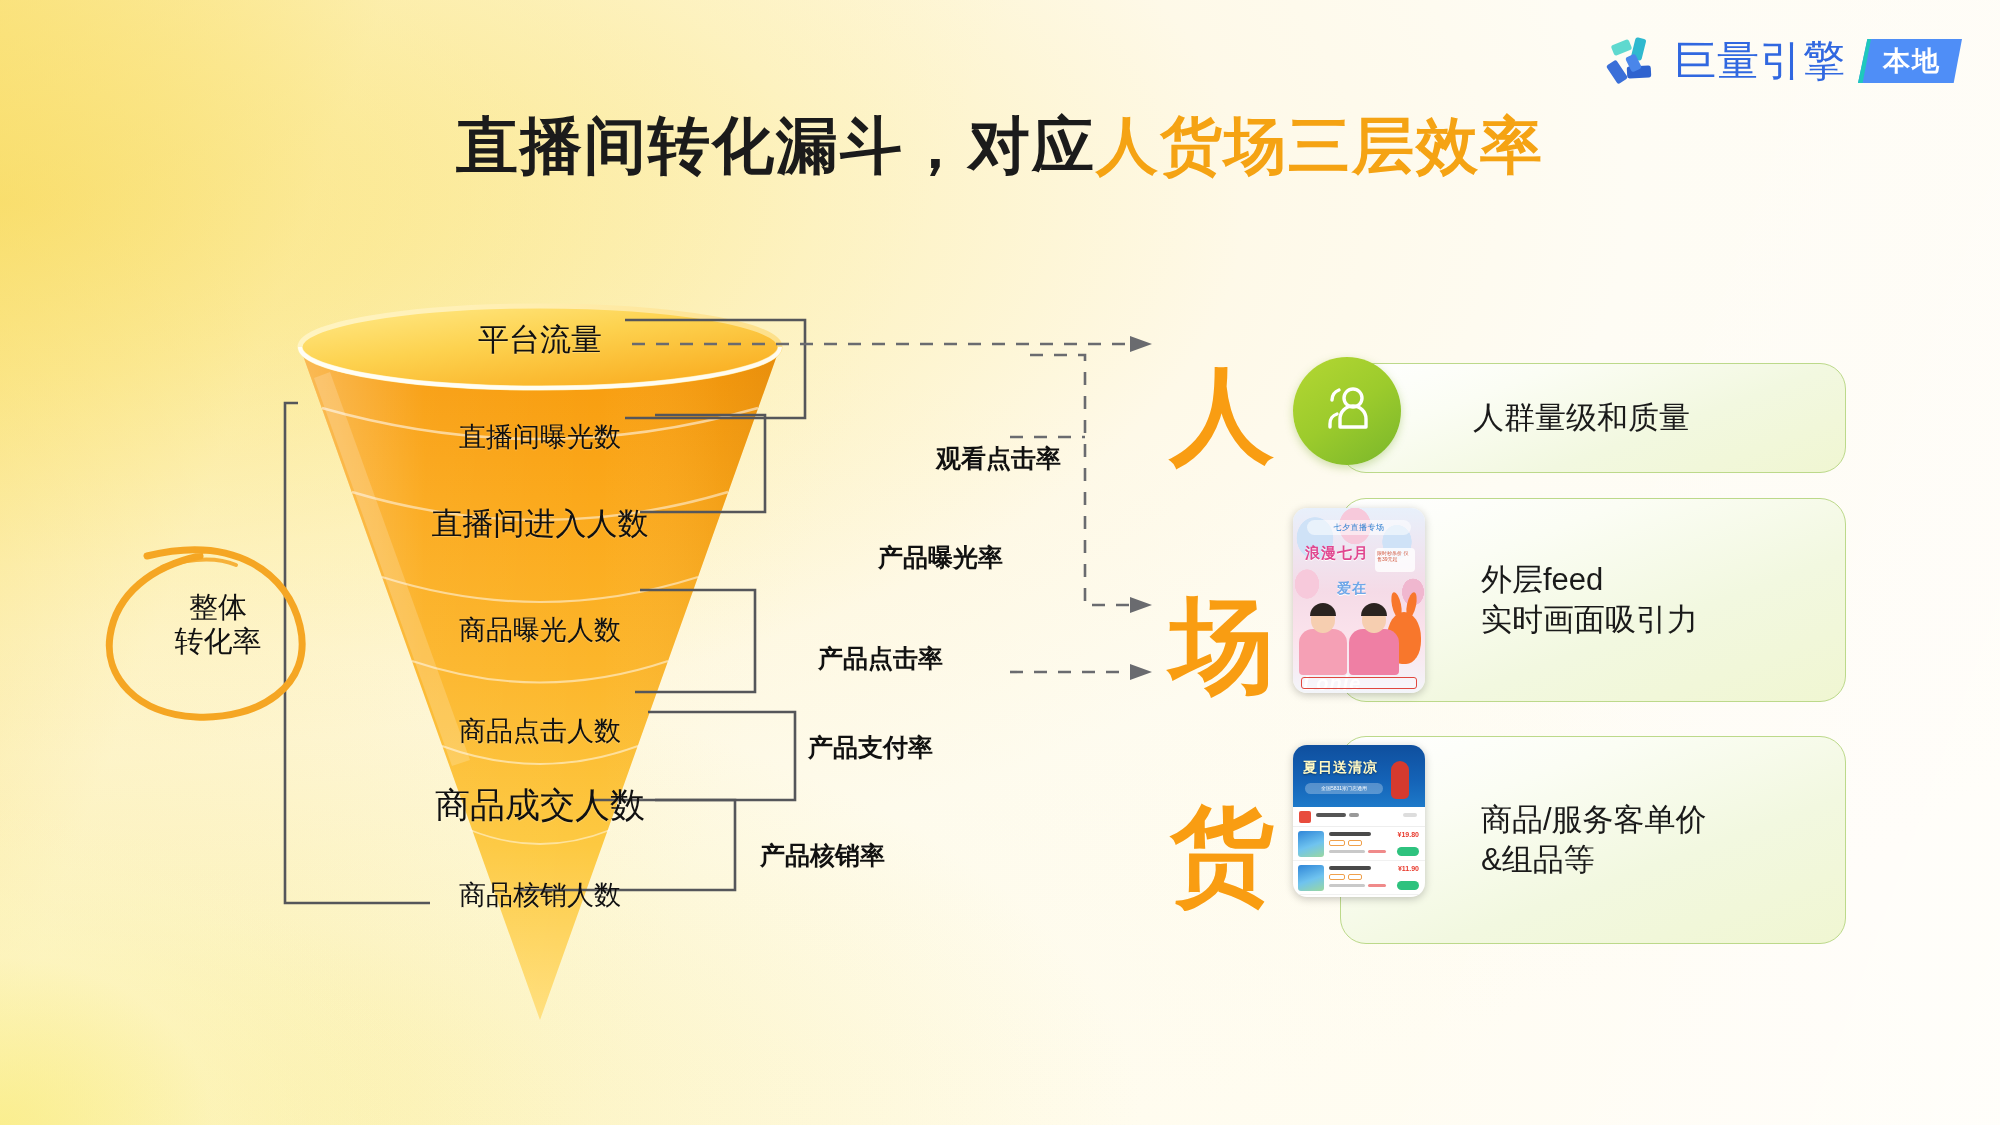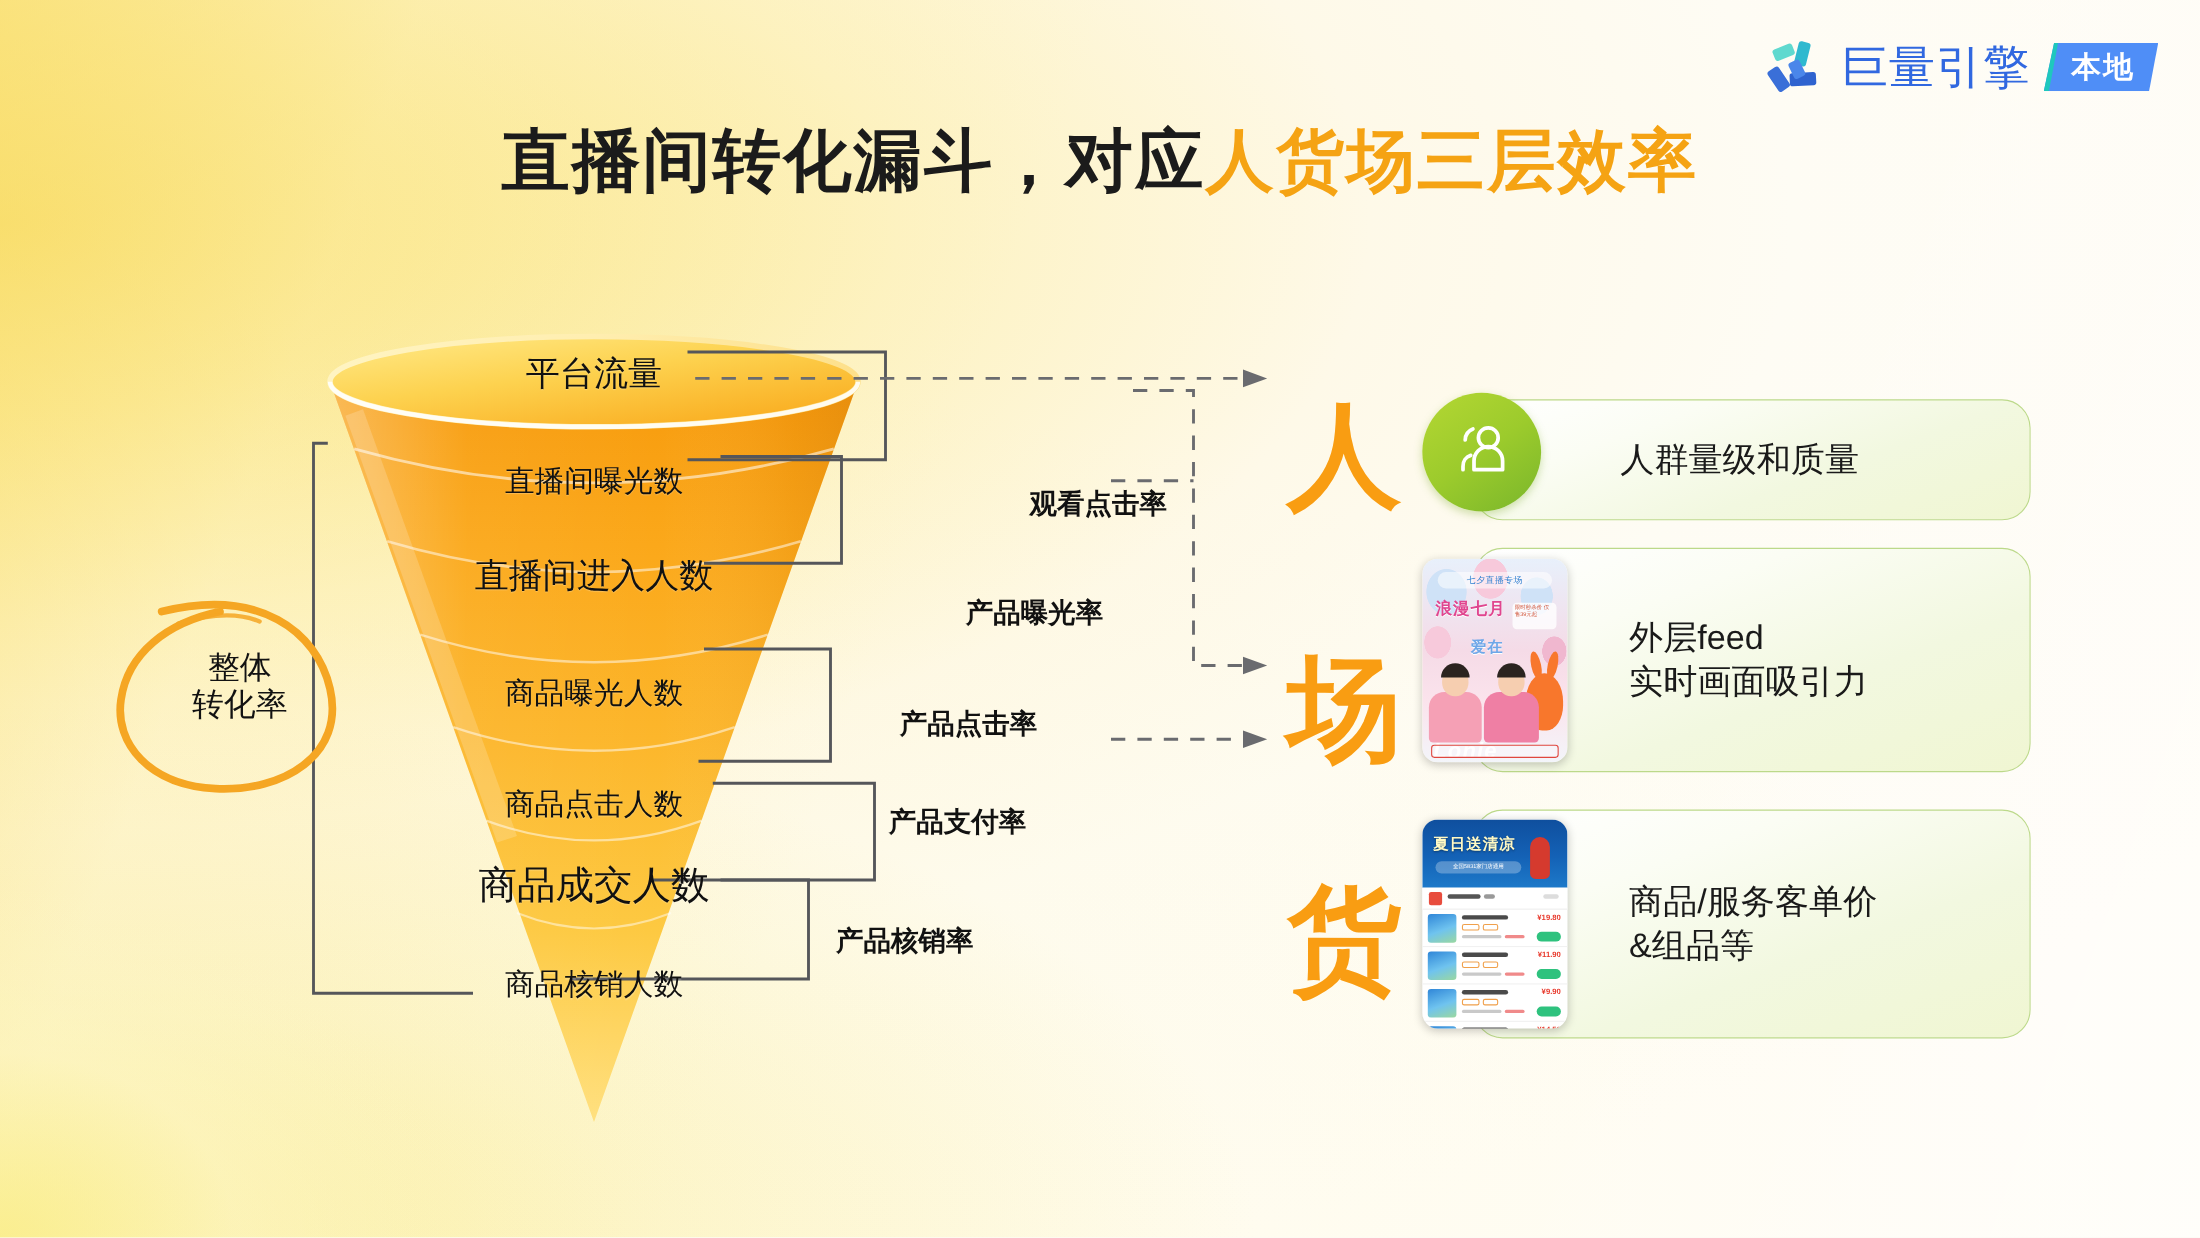--- a/index.html
+++ b/index.html
@@ -158,21 +158,21 @@
   #thumb1 .hair{ position:absolute; left:50%; transform:translateX(-50%); top:0px; width:26px; height:13px; border-radius:13px 13px 0 0; background:#2b2420; }
   #thumb1 .strip{
     position:absolute; left:8px; right:8px; bottom:4px; height:12px;
     border:1.4px solid #e0473f; border-radius:3px; background:rgba(255,255,255,.25);
   }
   #thumb1 .lonie{
     position:absolute; left:10px; bottom:-2px; font-size:20px; color:#fff;
     font-style:italic; font-weight:bold; opacity:.92; letter-spacing:1px;
   }
   
-  #thumb2{ left:1293px; top:745px; width:132px; height:190px; background:#fff; }
+  #thumb2{ left:1293px; top:745px; width:132px; height:152px; background:#fff; }
   #thumb2 .hero{
     position:absolute; left:0; top:0; width:100%; height:62px;
     background:linear-gradient(180deg,#0f4f9e 0%,#1462b6 55%,#1d79c9 100%);
   }
   #thumb2 .hero .t{
     position:absolute; left:10px; top:14px; font-size:14px; font-weight:bold;
     color:#fff9c4; letter-spacing:1px; text-shadow:0 1px 2px rgba(0,0,0,.4);
   }
   #thumb2 .hero .sub{
     position:absolute; left:12px; top:38px; width:78px; height:11px;

